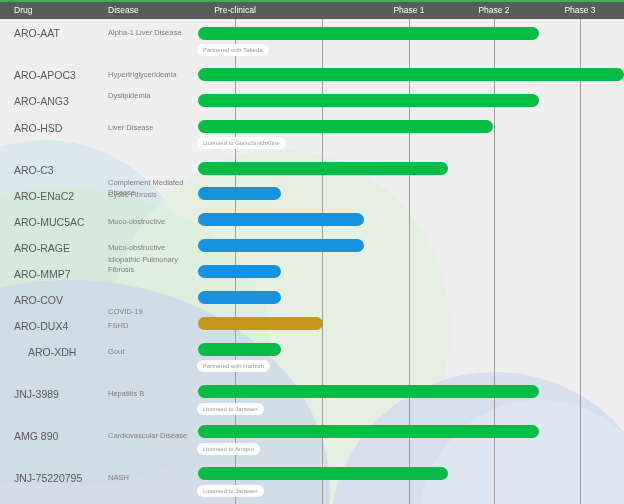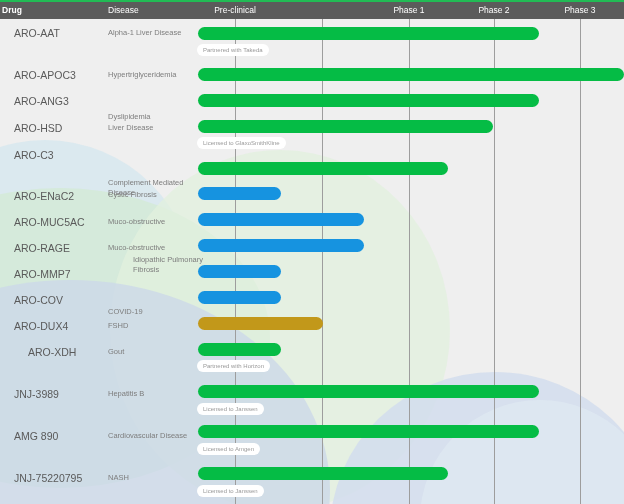--- a/index.html
+++ b/index.html
@@ -101,21 +101,21 @@
   <div class="gridlines" id="gridlines">
       <div class="gridline" style="left: 235px;"></div>
       <div class="gridline" style="left: 322px;"></div>
       <div class="gridline" style="left: 409px;"></div>
       <div class="gridline" style="left: 494px;"></div>
       <div class="gridline" style="left: 580px;"></div>
     </div>
 
   <div class="top-rule"></div>
   <div class="header" id="header">
-      <div class="hcell" style="left: 2px; font-weight: bold;">Drug</div>
+      <div class="hcell" style="left: 14px;">Drug</div>
       <div class="hcell" style="left: 108px;">Disease</div>
       <div class="hcell center" style="left: 190px; width: 90px;">Pre-clinical</div>
       <div class="hcell center" style="left: 364px; width: 90px;">Phase 1</div>
       <div class="hcell center" style="left: 449px; width: 90px;">Phase 2</div>
       <div class="hcell center" style="left: 535px; width: 90px;">Phase 3</div>
     </div>
 
   <div class="rows" id="rows">
       <div class="row" style="top: 0px;">
         <div class="drug" style="top: 8px;">ARO-AAT</div>
@@ -123,52 +123,52 @@
         <div class="bar" style="top: 8px; width: 341px; background: rgb(5, 188, 69);"></div>
         <div class="pill" style="top: 25px;">Partnered with Takeda</div>
       </div>
       <div class="row" style="top: 0px;">
         <div class="drug" style="top: 50px;">ARO-APOC3</div>
         <div class="disease" style="top: 51px;">Hypertriglyceridemia</div>
         <div class="bar" style="top: 49px; width: 426px; background: rgb(5, 188, 69);"></div>
       </div>
       <div class="row" style="top: 0px;">
         <div class="drug" style="top: 76px;">ARO-ANG3</div>
-        <div class="disease" style="top: 93px;">Dyslipidemia</div>
+        <div class="disease" style="top: 72px;">Dyslipidemia</div>
         <div class="bar" style="top: 75px; width: 341px; background: rgb(5, 188, 69);"></div>
       </div>
       <div class="row" style="top: 0px;">
         <div class="drug" style="top: 103px;">ARO-HSD</div>
         <div class="disease" style="top: 104px;">Liver Disease</div>
         <div class="bar" style="top: 101px; width: 295px; background: rgb(5, 188, 69);"></div>
         <div class="pill" style="top: 118px;">Licensed to GlaxoSmithKline</div>
       </div>
       <div class="row" style="top: 0px;">
-        <div class="drug" style="top: 130px;">ARO-C3</div>
+        <div class="drug" style="top: 145px;">ARO-C3</div>
         <div class="disease" style="top: 143px; margin-top: 16px;">Complement Mediated Disease</div>
         <div class="bar" style="top: 143px; width: 250px; background: rgb(5, 188, 69);"></div>
       </div>
       <div class="row" style="top: 0px;">
         <div class="drug" style="top: 171px;">ARO-ENaC2</div>
         <div class="disease" style="top: 171px;">Cystic Fibrosis</div>
         <div class="bar" style="top: 168px; width: 83px; background: rgb(22, 147, 224);"></div>
       </div>
       <div class="row" style="top: 0px;">
         <div class="drug" style="top: 197px;">ARO-MUC5AC</div>
         <div class="disease" style="top: 198px;">Muco-obstructive</div>
         <div class="bar" style="top: 194px; width: 166px; background: rgb(22, 147, 224);"></div>
       </div>
       <div class="row" style="top: 0px;">
         <div class="drug" style="top: 223px;">ARO-RAGE</div>
         <div class="disease" style="top: 224px;">Muco-obstructive</div>
         <div class="bar" style="top: 220px; width: 166px; background: rgb(22, 147, 224);"></div>
       </div>
       <div class="row" style="top: 0px;">
         <div class="drug" style="top: 249px;">ARO-MMP7</div>
-        <div class="disease" style="top: 236px; margin-left: 25px;">Idiopathic Pulmonary Fibrosis</div>
+        <div class="disease" style="top: 236px;">Idiopathic Pulmonary Fibrosis</div>
         <div class="bar" style="top: 246px; width: 83px; background: rgb(22, 147, 224);"></div>
       </div>
       <div class="row" style="top: 0px;">
         <div class="drug" style="top: 275px;">ARO-COV</div>
         <div class="disease" style="top: 288px;">COVID-19</div>
         <div class="bar" style="top: 272px; width: 83px; background: rgb(22, 147, 224);"></div>
       </div>
       <div class="row" style="top: 0px;">
         <div class="drug" style="top: 301px;">ARO-DUX4</div>
         <div class="disease" style="top: 302px;">FSHD</div>

